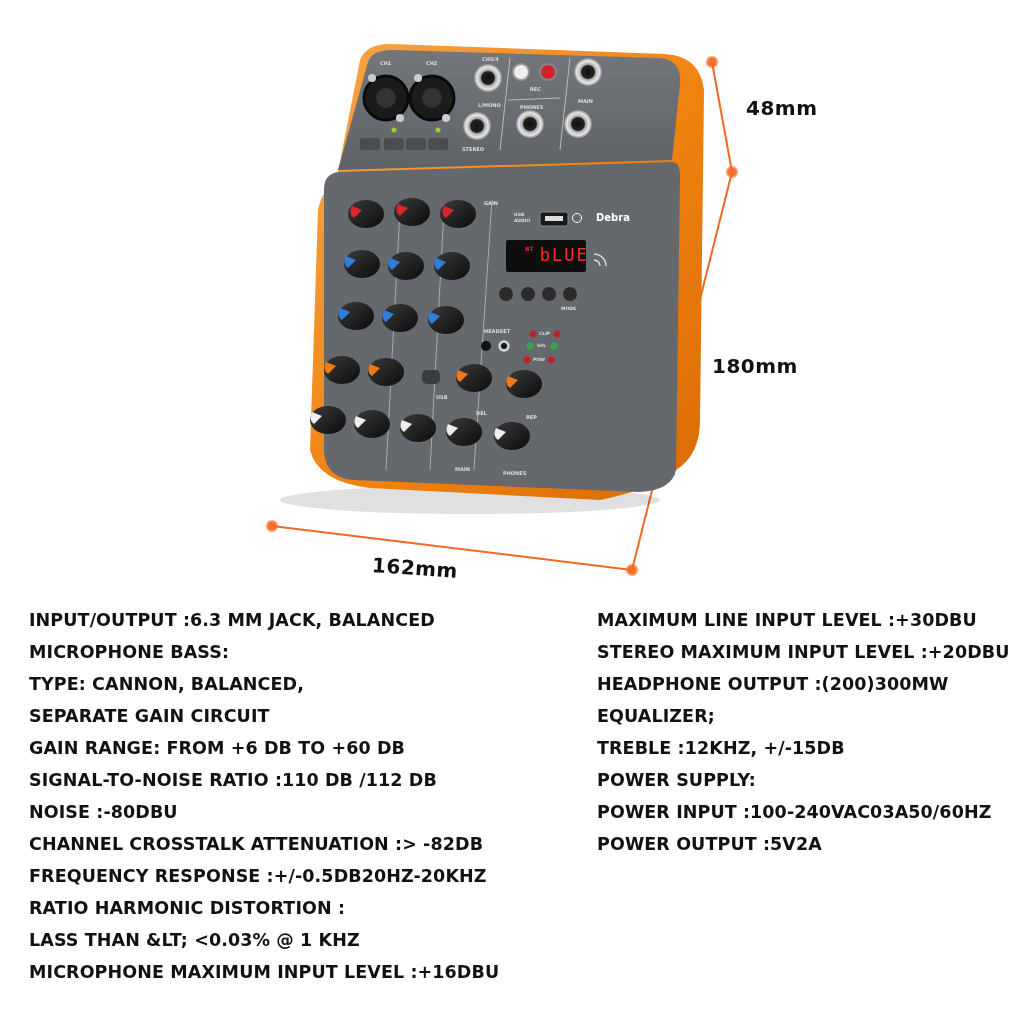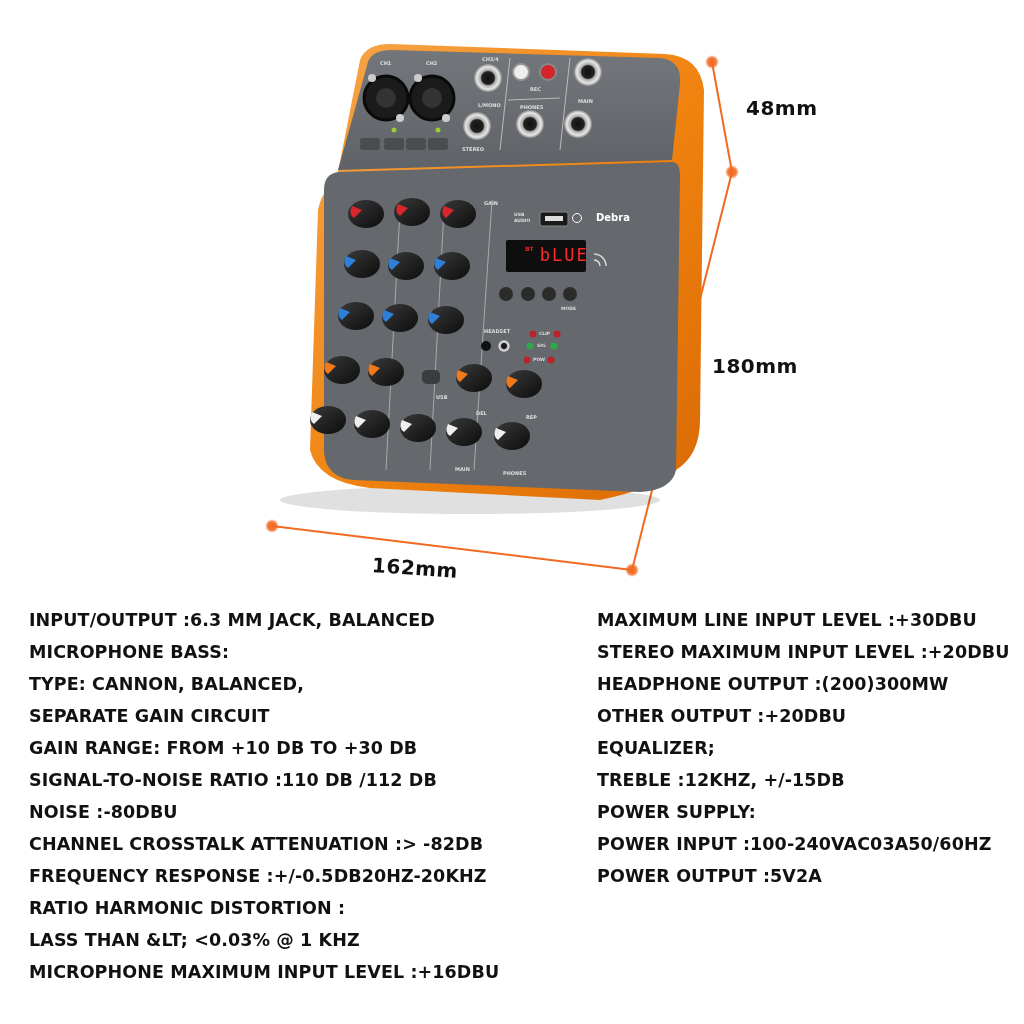--- a/index.html
+++ b/index.html
@@ -211,33 +211,32 @@
   <div class="dim-label" style="left:746px; top:96px;">48mm</div>
   <div class="dim-label" style="left:700px; top:354px;padding-left:12px;">180mm</div>
   <div class="dim-label" style="left:372px; top:556px; transform:rotate(4deg);">162mm</div>
 </div>
 
 <div class="specs left">
   <div class="line">INPUT/OUTPUT :6.3 MM JACK, BALANCED</div>
   <div class="line">MICROPHONE BASS:</div>
   <div class="line">TYPE: CANNON, BALANCED,</div>
   <div class="line">SEPARATE GAIN CIRCUIT</div>
-  <div class="line">GAIN RANGE: FROM +10 DB TO +30 DB</div>
+  <div class="line">GAIN RANGE: FROM +6 DB TO +60 DB</div>
   <div class="line">SIGNAL-TO-NOISE RATIO :110 DB /112 DB</div>
   <div class="line">NOISE :-80DBU</div>
   <div class="line">CHANNEL CROSSTALK ATTENUATION :&gt; -82DB</div>
   <div class="line">FREQUENCY RESPONSE :+/-0.5DB20HZ-20KHZ</div>
   <div class="line">RATIO HARMONIC DISTORTION :</div>
   <div class="line">LASS THAN &amp;LT; &lt;0.03% @ 1 KHZ</div>
   <div class="line">MICROPHONE MAXIMUM INPUT LEVEL :+16DBU</div>
 </div>
 
 <div class="specs right">
   <div class="line">MAXIMUM LINE INPUT LEVEL :+30DBU</div>
   <div class="line">STEREO MAXIMUM INPUT LEVEL :+20DBU</div>
   <div class="line">HEADPHONE OUTPUT :(200)300MW</div>
-  <div class="line">OTHER OUTPUT :+20DBU</div>
   <div class="line">EQUALIZER;</div>
   <div class="line">TREBLE :12KHZ, +/-15DB</div>
   <div class="line">POWER SUPPLY:</div>
   <div class="line">POWER INPUT :100-240VAC03A50/60HZ</div>
   <div class="line">POWER OUTPUT :5V2A</div>
 </div>
 
 </body></html>

